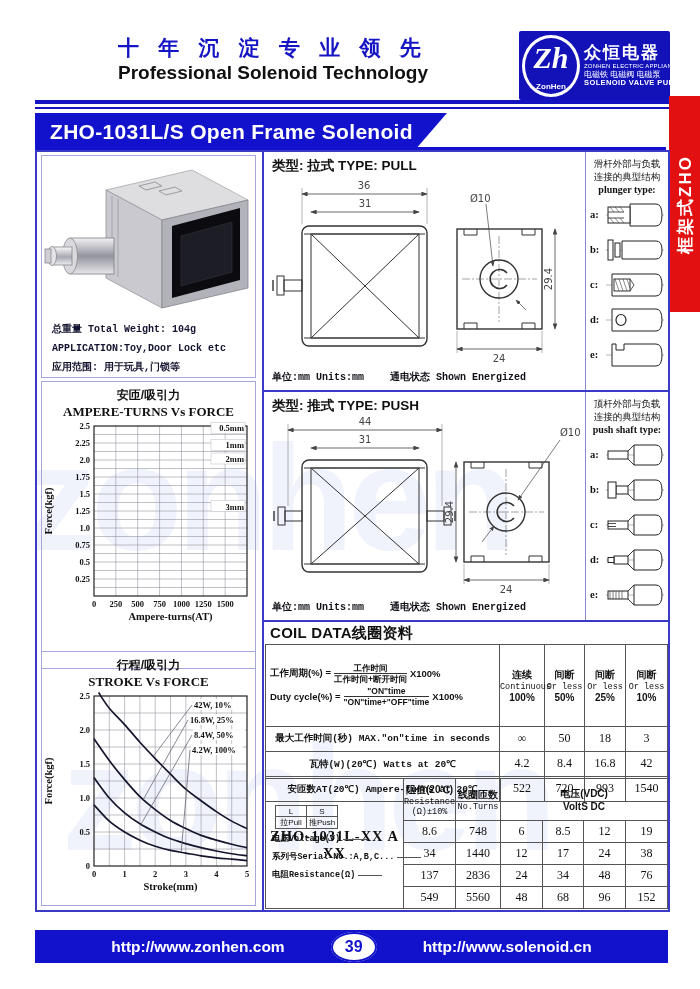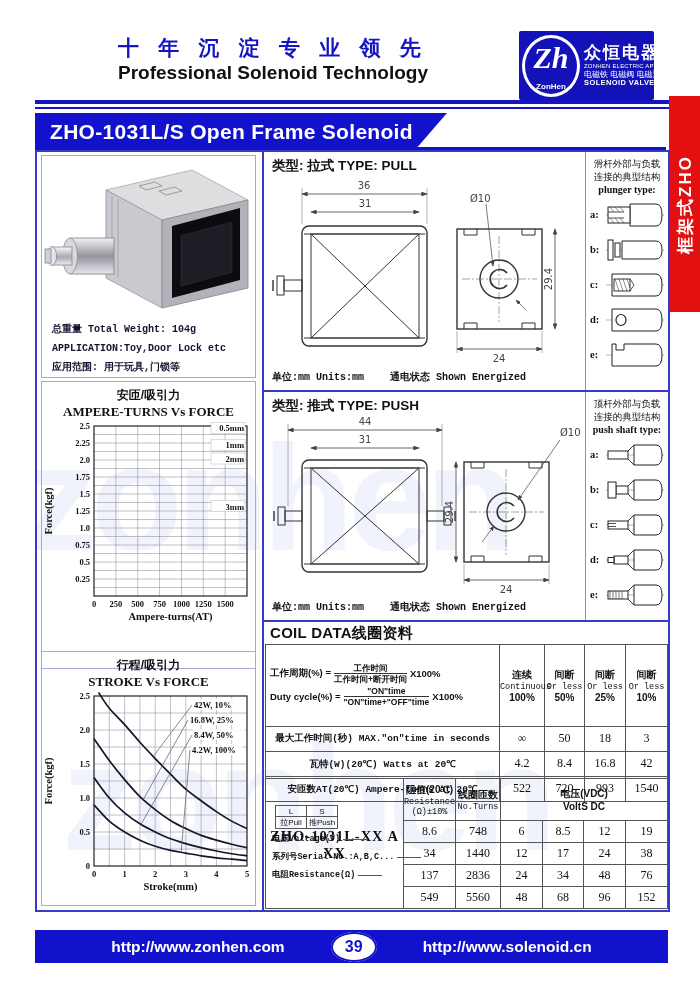--- a/index.html
+++ b/index.html
@@ -2,21 +2,21 @@
 <html><head>
 <meta charset="utf-8">
 <style>
   html,body{margin:0;padding:0;background:#e9e9e9;}
   .page{position:relative;width:700px;height:989px;background:#fff;overflow:hidden;
         font-family:"Liberation Sans",sans-serif;color:#111;}
   
   .slogan-cn{position:absolute;left:118px;top:34px;font-family:"Liberation Serif",serif;
              font-weight:bold;font-size:21px;letter-spacing:7px;color:#1414c4;}
   .slogan-en{position:absolute;left:118px;top:62px;font-weight:bold;font-size:19px;color:#101010;}
-  .logo-box{position:absolute;left:519px;top:31px;width:135px;height:69px;background:#1212b8;
+  .logo-box{position:absolute;left:519px;top:31px;width:151px;height:69px;background:#1212b8;
             border-radius:2px;display:flex;align-items:center;padding:3px;box-sizing:border-box;}
   .logo-oval{width:52px;height:56px;border:3px solid #fff;border-radius:50%;flex:none;
              position:relative;color:#fff;text-align:center;}
   .logo-mono{font-family:"Liberation Serif",serif;font-style:italic;font-weight:bold;
              font-size:30px;line-height:40px;}
   .logo-name{position:absolute;left:0;right:0;bottom:3px;font-size:8px;font-weight:bold;}
   .logo-text{margin-left:4px;color:#fff;line-height:1.15;white-space:nowrap;}
   .logo-cn{font-size:17px;font-weight:bold;letter-spacing:2px;font-family:"Liberation Serif",serif;}
   .logo-l1{font-size:6px;letter-spacing:.2px;}
   .logo-l2{font-size:8px;}

